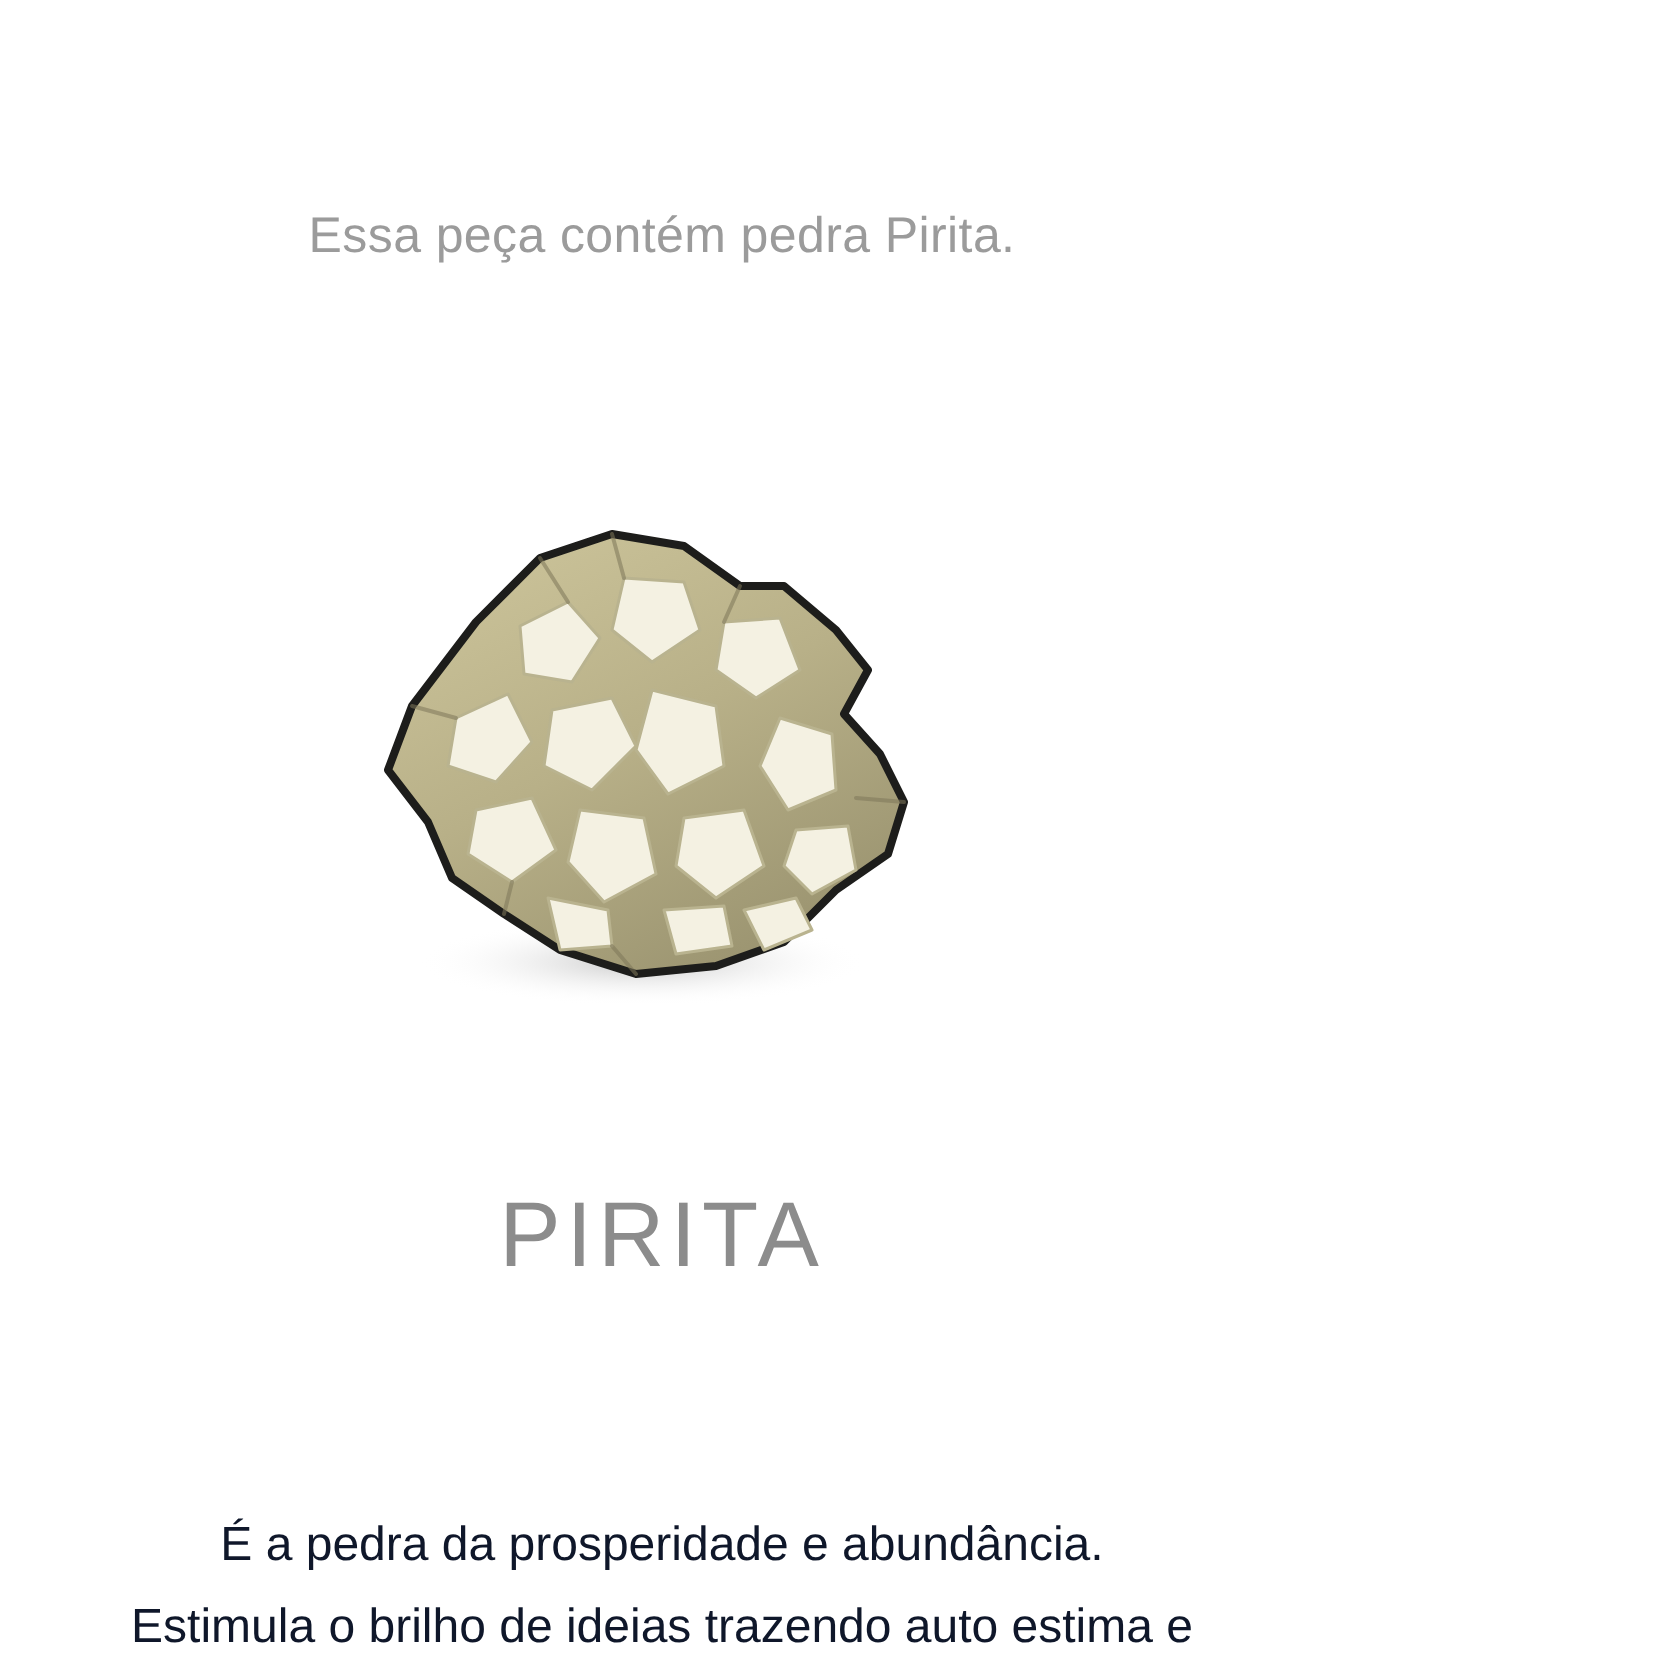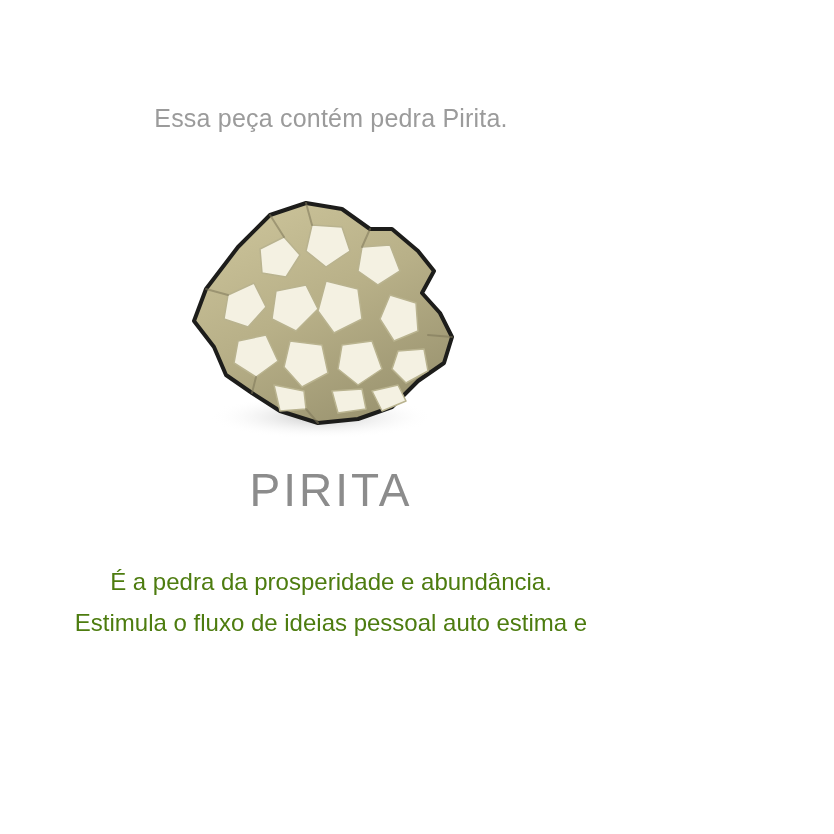--- a/index.html
+++ b/index.html
@@ -16,20 +16,21 @@
   }
   .card {
     width: 662px;
     height: 834px;
     box-sizing: border-box;
     display: flex;
     flex-direction: column;
     align-items: center;
     background: #ffffff;
     position: relative;
+    justify-content: space-between;
   }
   .intro {
     margin-top: 98px;
     text-align: center;
     color: #9b9b9b;
     font-size: 25px;
     line-height: 41px;
     letter-spacing: 0.2px;
     font-weight: 400;
   }
@@ -51,21 +52,21 @@
     margin-top: 18px;
     font-size: 46px;
     letter-spacing: 3px;
     color: #8c8c8c;
     font-weight: 400;
     text-align: center;
   }
   .description {
     margin-top: 44px;
     text-align: center;
-    color: #4d7c0f;
+    color: #0f172a;
     font-size: 24px;
     line-height: 41px;
     font-weight: 400;
   }
   .description div {
     white-space: nowrap;
   }
 </style>
 </head>
 <body>
@@ -122,16 +123,16 @@
         <path d="M152 238 L140 224"></path>
         <path d="M86 208 L90 192"></path>
       </g>
     </svg>
   </div>
 
   <div class="stone-title">PIRITA</div>
 
   <div class="description">
     <div>É a pedra da prosperidade e abundância.</div>
-    <div>Estimula o fluxo de ideias pessoal auto estima e</div>
+    <div>Estimula o brilho de ideias trazendo auto estima e</div>
   </div>
 
 </div>
 
 </body></html>

